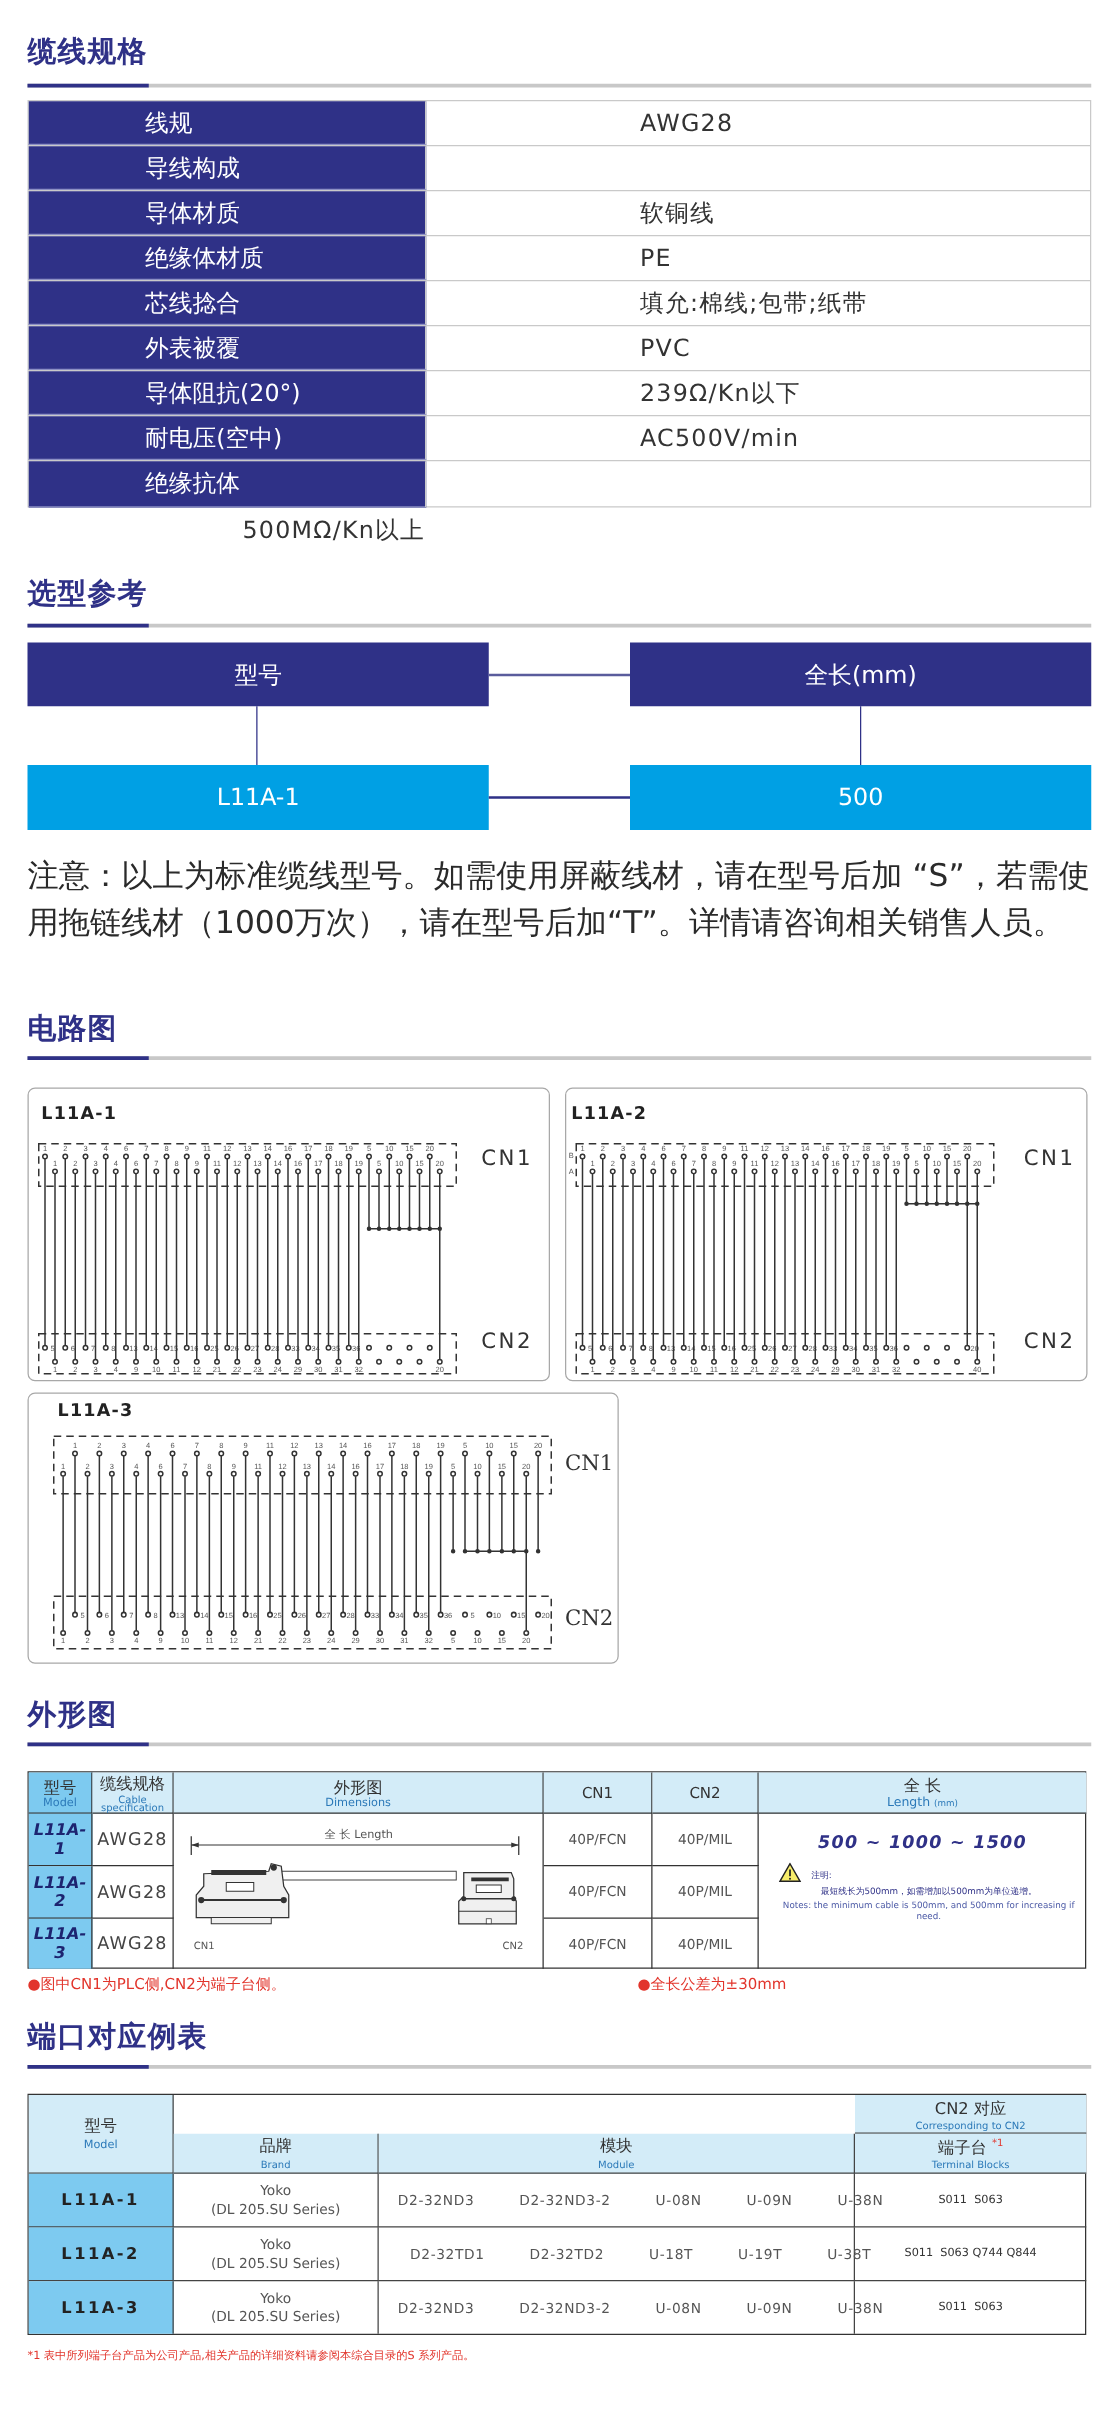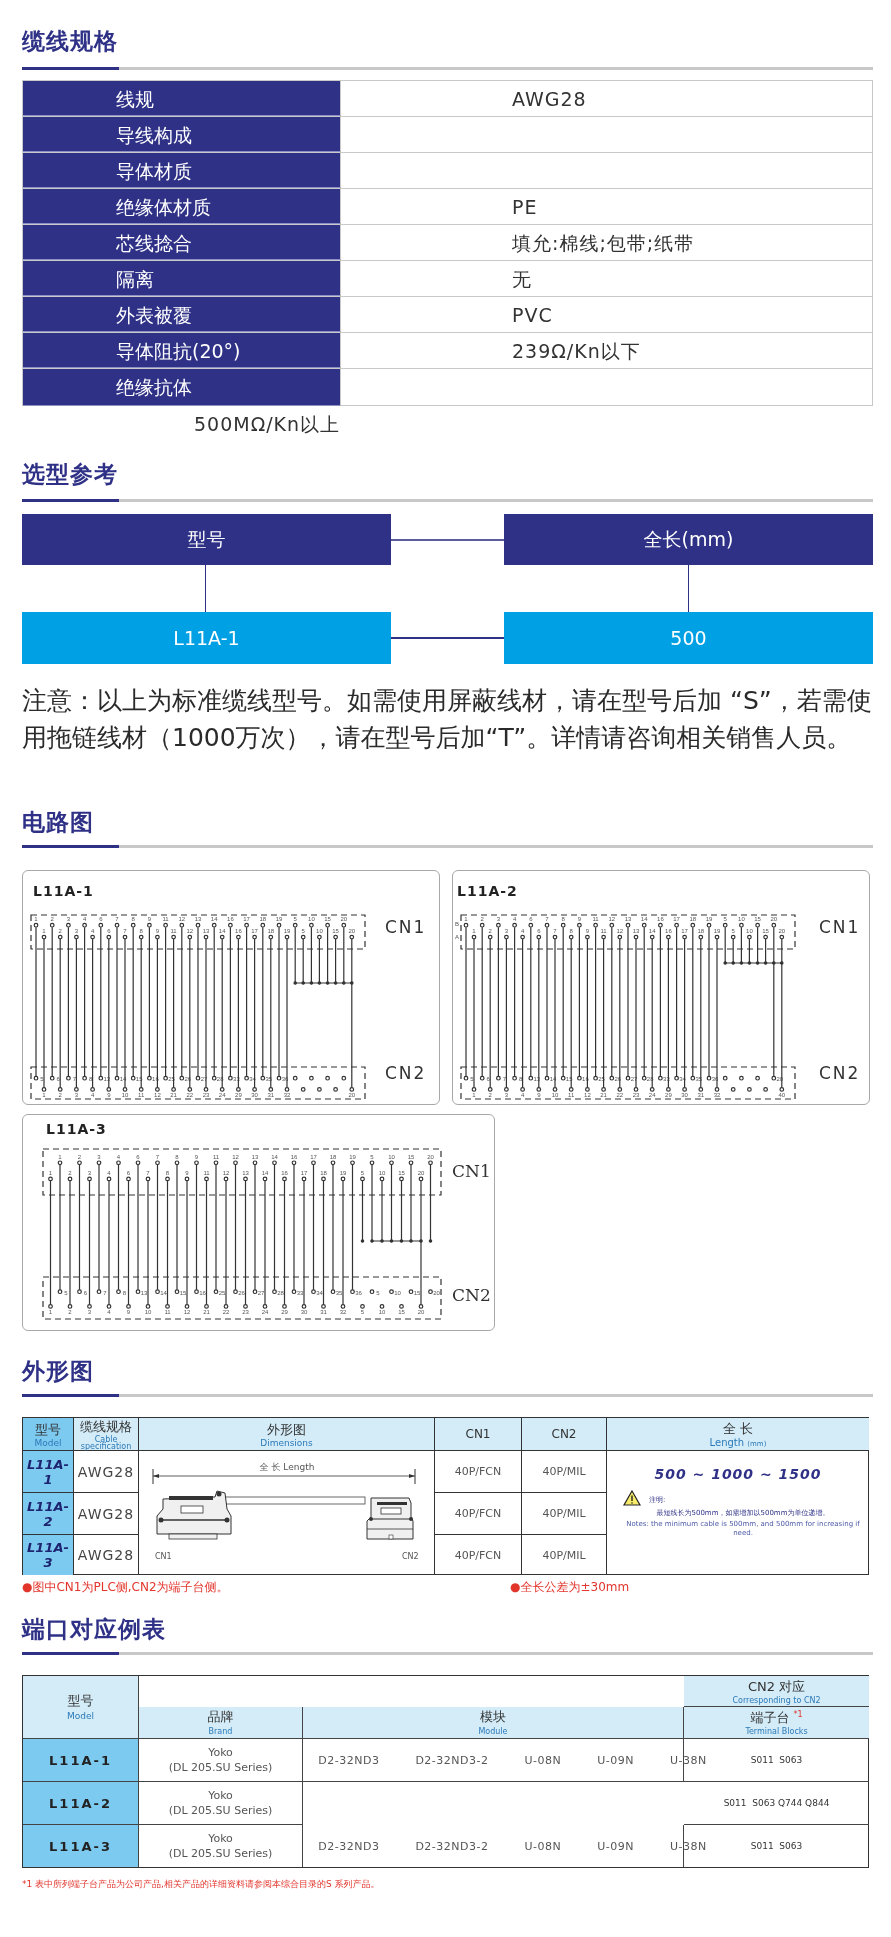--- a/index.html
+++ b/index.html
@@ -59,40 +59,41 @@
 <div class="spec">
   <div class="spec-row">
       <div class="spec-key">线规</div>
       <div class="spec-val">AWG28</div>
     </div>
   <div class="spec-row">
       <div class="spec-key">导线构成</div>
     </div>
   <div class="spec-row">
       <div class="spec-key">导体材质</div>
+      <div class="spec-val">软铜线</div>
     </div>
   <div class="spec-row">
       <div class="spec-key">绝缘体材质</div>
       <div class="spec-val">PE</div>
     </div>
   <div class="spec-row">
       <div class="spec-key">芯线捻合</div>
       <div class="spec-val">填允:棉线;包带;纸带</div>
     </div>
   <div class="spec-row">
-      <div class="spec-key">隔离</div>
-      <div class="spec-val">无</div>
-    </div>
-  <div class="spec-row">
       <div class="spec-key">外表被覆</div>
       <div class="spec-val">PVC</div>
     </div>
   <div class="spec-row">
       <div class="spec-key">导体阻抗(20°)</div>
       <div class="spec-val">239Ω/Kn以下</div>
+    </div>
+  <div class="spec-row">
+      <div class="spec-key">耐电压(空中)</div>
+      <div class="spec-val">AC500V/min</div>
     </div>
   <div class="spec-row">
       <div class="spec-key">绝缘抗体</div>
       <div class="spec-val">500MΩ/Kn以上</div>
     </div>
 </div>
 
 <div class="sec-title" style="top:459px;">选型参考</div>
 <div class="sec-rule" style="top:499px;"></div>
 
@@ -922,20 +923,23 @@
       <span class="term" style="white-space:pre;">S011  S063</span>
     </div>
 
   <div class="pcell hdr-model" style="left:0;top:106px;width:116px;height:43px;">
       <span class="pmodel">L11A-2</span>
     </div>
   <div class="pcell" style="left:116px;top:106px;width:164px;height:43px;">
       <span class="brand">Yoko</span>
       <span class="brand">(DL 205.SU Series)</span>
     </div>
+  <div class="pcell" style="left:280px;top:106px;width:381px;height:43px;">
+      <span class="module" style="white-space:pre;">D2-32TD1   D2-32TD2   U-18T   U-19T   U-38T</span>
+    </div>
   <div class="pcell" style="left:661px;top:106px;width:185px;height:43px;border-right:none;">
       <span class="term" style="white-space:pre;">S011  S063 Q744 Q844</span>
     </div>
 
   <div class="pcell hdr-model" style="left:0;top:149px;width:116px;height:42px;border-bottom:none;">
       <span class="pmodel">L11A-3</span>
     </div>
   <div class="pcell" style="left:116px;top:149px;width:164px;height:42px;border-bottom:none;">
       <span class="brand">Yoko</span>
       <span class="brand">(DL 205.SU Series)</span>

